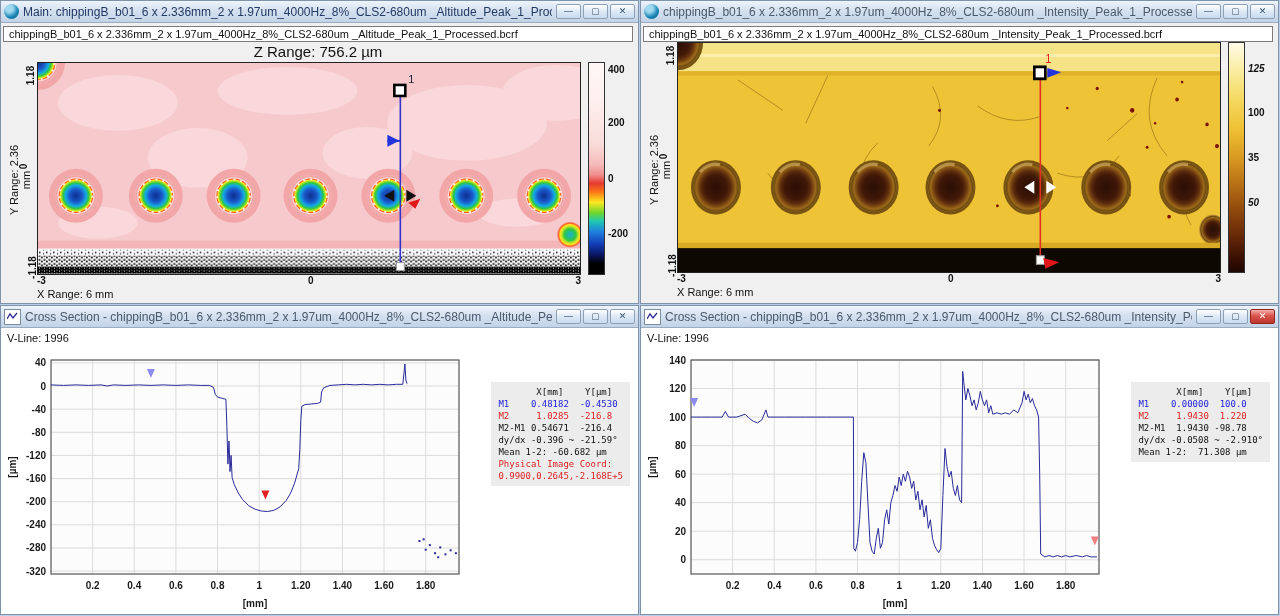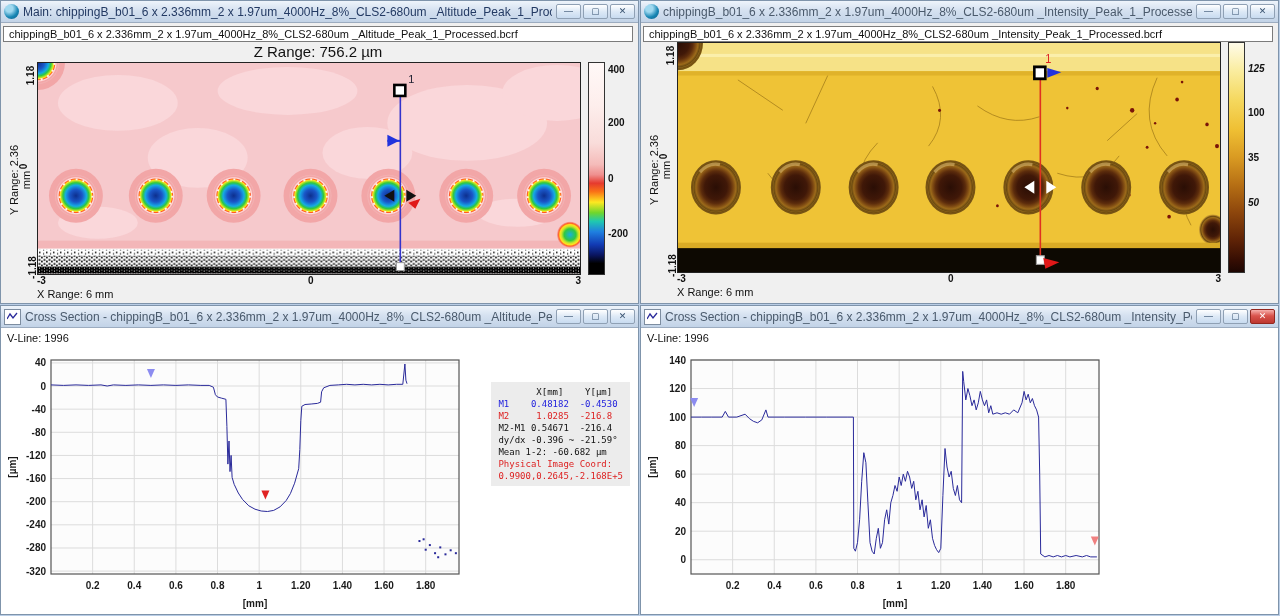--- a/index.html
+++ b/index.html
@@ -408,16 +408,22 @@
           <text x="41" y="40.03333333333333" text-anchor="end" class="tick">120</text>
           <line x1="46" y1="8" x2="454" y2="8" stroke="#dcdcdc"></line>
           <text x="41" y="11.5" text-anchor="end" class="tick">140</text>
           <rect x="46" y="8" width="408" height="214" fill="none" stroke="#555" stroke-width="1.2"></rect>
           <text x="250" y="255" text-anchor="middle" class="tick">[mm]</text>
           <text text-anchor="middle" class="tick" transform="translate(11 115) rotate(-90)">[µm]</text>
           <polyline points="46.0,65.1 56.4,65.1 66.8,65.1 77.2,65.1 80.3,59.4 83.5,65.1 91.8,65.1 100.1,62.2 104.3,66.5 108.4,69.3 112.6,70.8 116.8,67.9 120.9,57.9 123.0,65.1 139.7,65.1 160.5,65.1 181.3,65.1 202.1,65.1 208.4,65.1 208.8,196.3 210.4,199.2 212.5,190.6 214.6,167.8 216.7,129.3 218.8,100.7 220.9,110.7 222.9,150.7 225.0,190.6 227.1,199.2 229.2,202.0 231.3,186.3 233.3,176.3 235.4,196.3 237.5,190.6 239.6,167.8 241.7,157.8 243.8,172.1 245.8,150.7 247.9,143.5 250.0,133.5 252.1,139.3 254.2,125.0 256.2,133.5 258.3,122.1 260.4,129.3 262.5,119.3 264.6,125.0 266.7,136.4 268.7,129.3 270.8,147.8 272.9,139.3 275.0,157.8 277.1,147.8 279.1,164.9 281.2,153.5 283.3,176.3 285.4,167.8 287.5,186.3 289.6,193.5 291.6,197.7 293.7,200.6 295.8,196.3 297.9,143.5 300.0,96.5 302.0,115.0 304.1,125.0 306.2,119.3 308.3,136.4 310.4,143.5 312.4,133.5 314.5,147.8 316.6,150.7 317.7,19.4 318.7,29.4 320.8,47.9 322.9,36.5 324.9,43.7 327.0,53.7 329.1,47.9 331.2,57.9 333.3,50.8 335.3,39.4 337.4,47.9 339.5,53.7 341.6,47.9 343.7,60.8 345.8,53.7 347.8,62.2 352.0,60.8 356.2,62.2 360.3,60.8 364.5,62.2 368.7,57.9 372.8,60.8 377.0,50.8 379.1,39.4 381.1,47.9 383.2,42.2 385.3,50.8 387.4,46.5 389.5,53.7 391.6,57.9 393.6,65.1 394.7,122.1 395.7,202.0 399.9,204.9 404.0,203.5 408.2,204.9 412.4,203.5 416.5,204.9 420.7,203.5 424.9,204.9 431.1,203.5 437.3,204.9 441.5,203.5 445.7,204.9 451.9,204.9" fill="none" stroke="#2a2a9a" stroke-width="1" stroke-linejoin="round"></polyline>
           <path d="M45.12244897959184 46.08 L53.12244897959184 46.08 L49.12244897959184 55.08 Z" fill="#8c8cf0"></path>
           <path d="M445.83673469387753 184.46666666666667 L453.83673469387753 184.46666666666667 L449.83673469387753 193.46666666666667 Z" fill="#f08080"></path>
         </svg>
+      <div class="measbox"><span>       X[mm]    Y[µm]</span>
+<span class="c-blue">M1    0.00000  100.0</span>
+<span class="c-red">M2     1.9430  1.220</span>
+<span>M2-M1  1.9430 -98.78</span>
+<span>dy/dx -0.0508 ~ -2.910°</span>
+<span>Mean 1-2:  71.308 µm</span></div>
     </div>
   </div>
 
 </div>
 
 </body></html>

